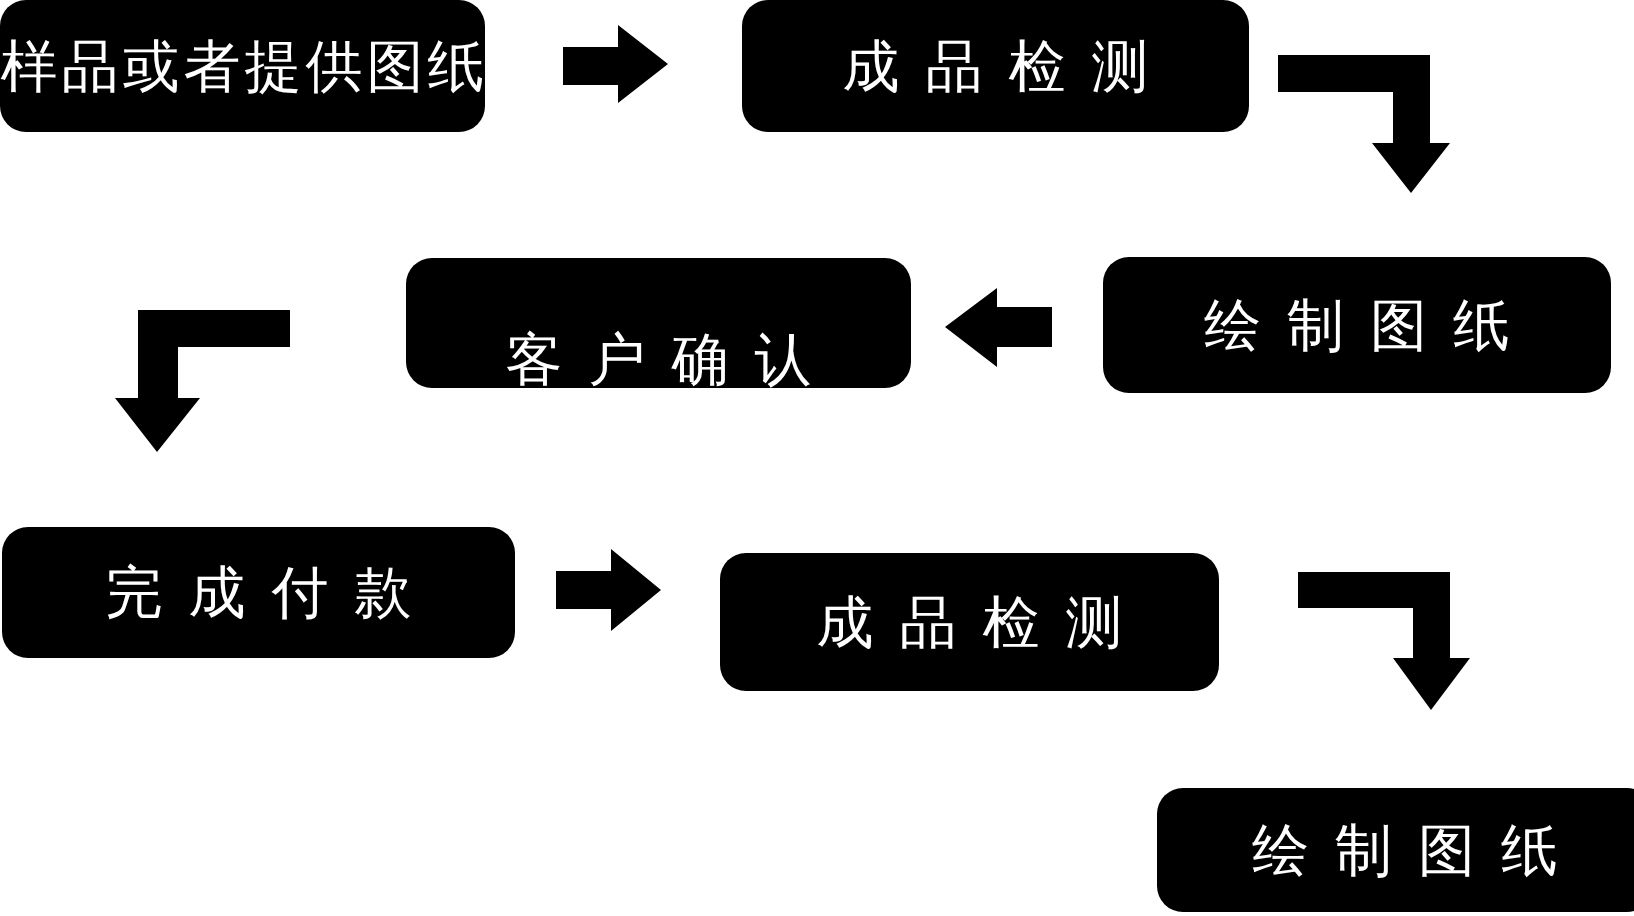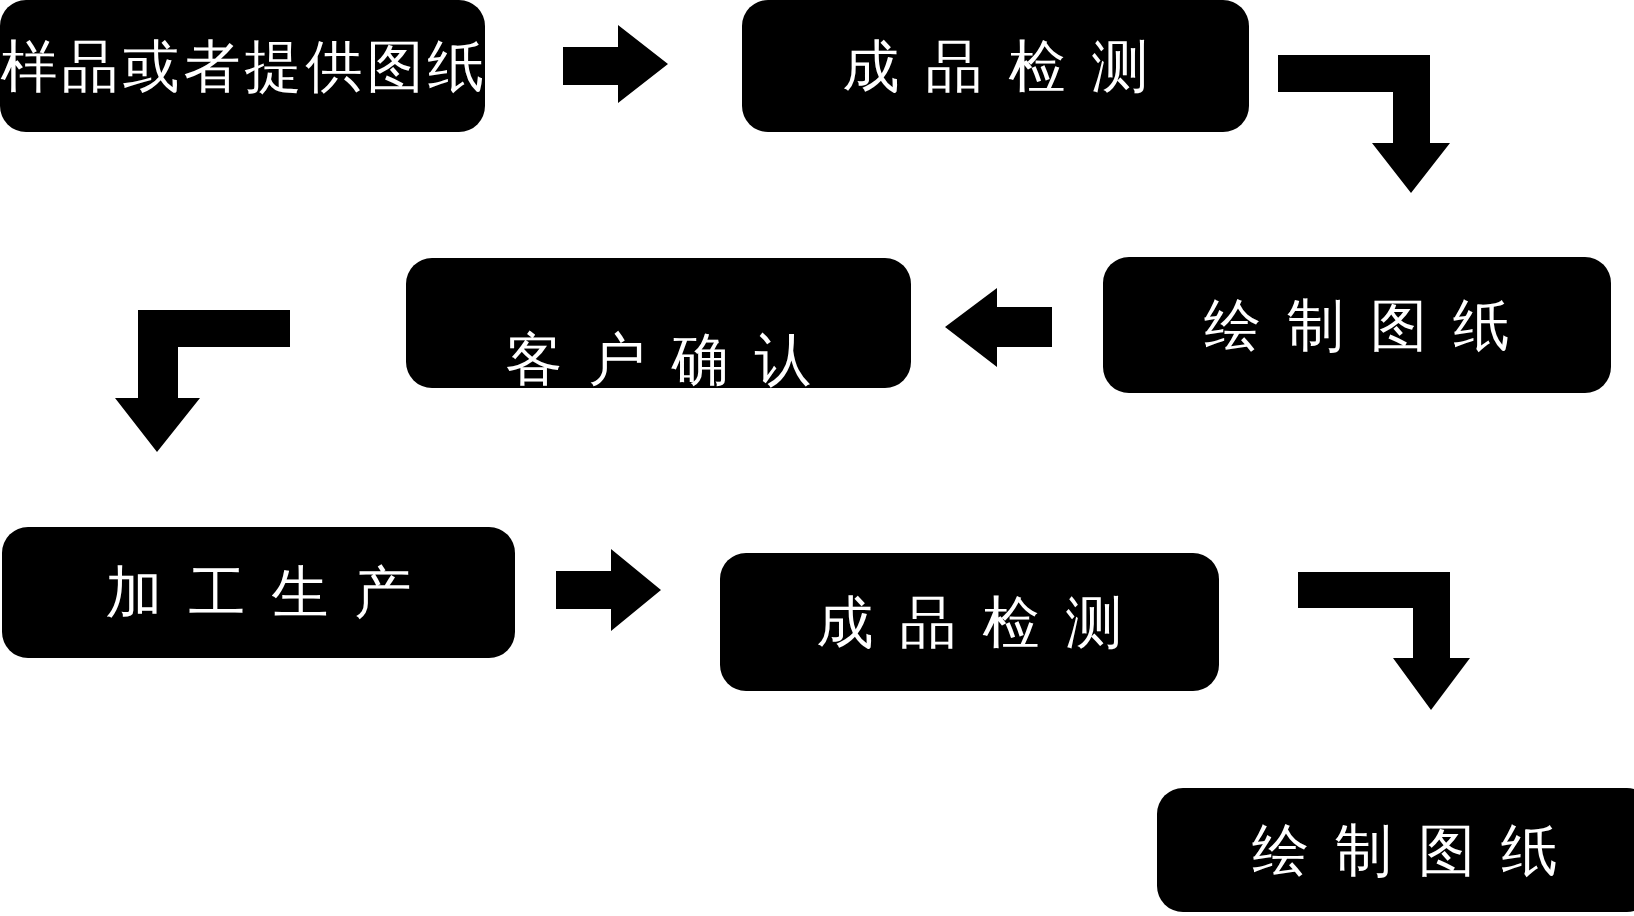--- a/index.html
+++ b/index.html
@@ -75,21 +75,21 @@
 
   <div class="node n3 ls-wide">
     <span>绘制图纸</span>
   </div>
 
   <div class="node n4 ls-wide">
     <span>客户确认</span>
   </div>
 
   <div class="node n5 ls-wide">
-    <span>加工生产</span>
+    <span>完成付款</span>
   </div>
 
   <div class="node n6 ls-wide">
     <span>成品检测</span>
   </div>
 
   <div class="node n7 ls-wide">
     <span>绘制图纸</span>
   </div>
 

